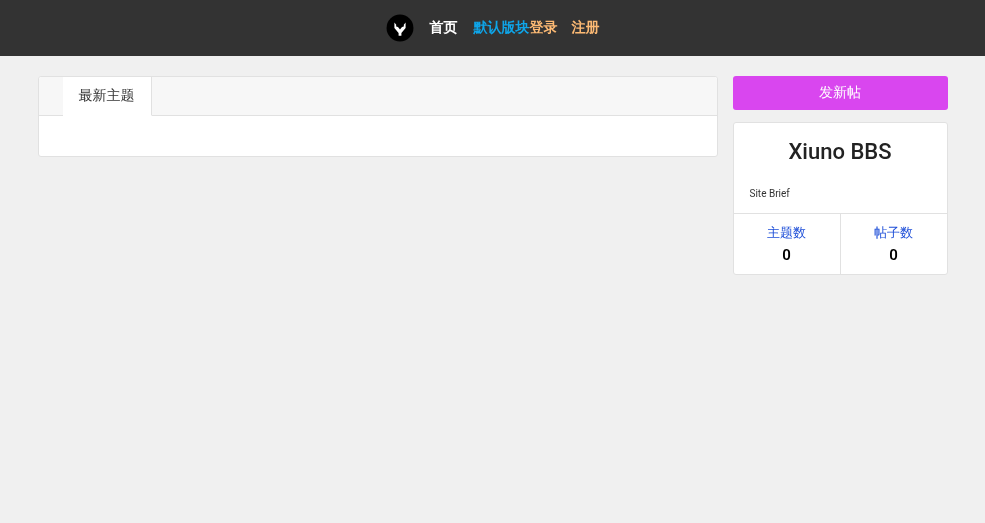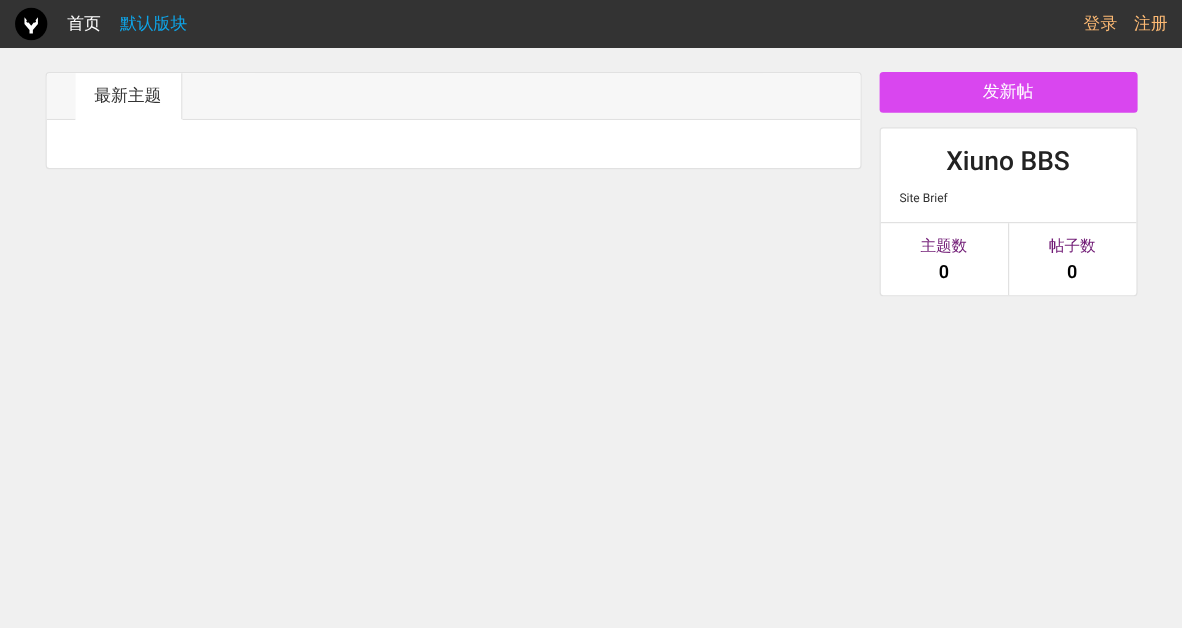--- a/index.html
+++ b/index.html
@@ -4,25 +4,26 @@
   <style>
     * { margin: 0; padding: 0; box-sizing: border-box; }
     body {
       font-family: -apple-system, BlinkMacSystemFont, "Segoe UI", Roboto, "Helvetica Neue", Arial, sans-serif;
       background: #f0f0f0;
       font-size: 14px;
       color: #333;
     }
     .navbar {
       background: #333333;
-      height: 40px;
+      height: 56px;
       display: flex;
       align-items: center;
       padding: 0 12px;
-      justify-content: space-between;
+      justify-content: center;
+      font-weight: bold;
     }
     .navbar-left {
       display: flex;
       align-items: center;
       gap: 16px;
     }
     .logo {
       width: 28px;
       height: 28px;
       display: flex;
@@ -103,21 +104,21 @@
       border: 1px solid #e1e1e1;
       border-radius: 3px;
     }
     .site-header {
       padding: 16px 16px 14px 16px;
     }
     .site-title {
       text-align: center;
       font-size: 22px;
       font-weight: 500;
-      margin-bottom: 12px;
+      margin-bottom: 24px;
       color: #222;
     }
     .site-brief {
       font-size: 10px;
       color: #333;
     }
     .stats {
       display: flex;
       border-top: 1px solid #e1e1e1;
     }
@@ -125,21 +126,21 @@
       flex: 1;
       text-align: center;
       padding: 10px 4px;
       border-right: 1px solid #e1e1e1;
     }
     .stat:last-child {
       border-right: none;
     }
     .stat-label {
       font-size: 13px;
-      color: #701a75;
+      color: #1d4ed8;
     }
     .stat-value {
       font-size: 15px;
       font-weight: 600;
       margin-top: 4px;
       color: #000;
     }
   </style>
 </head>
 <body>

